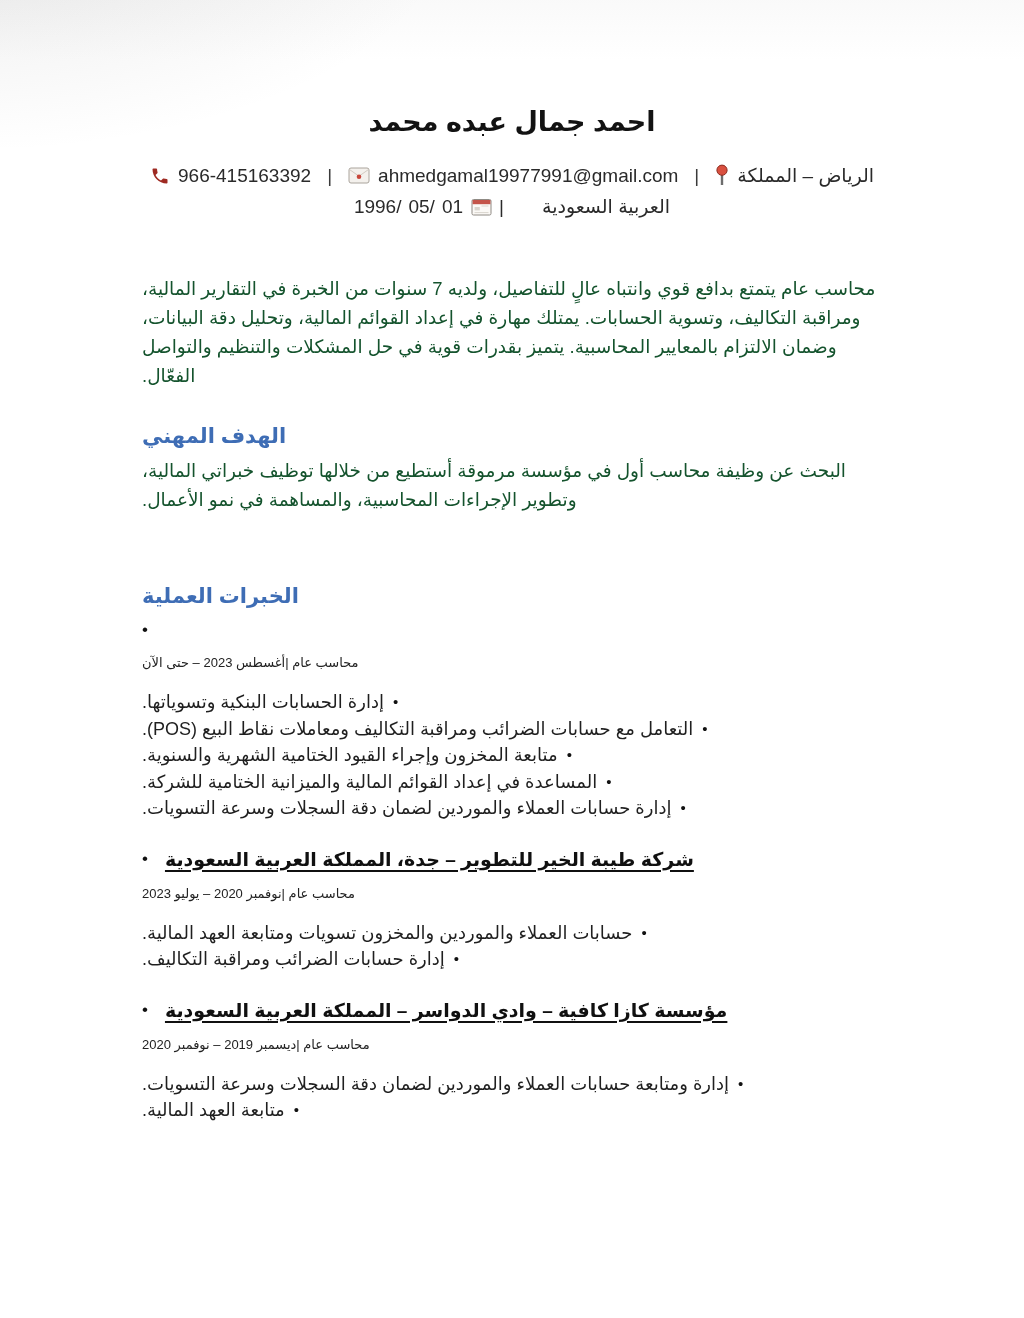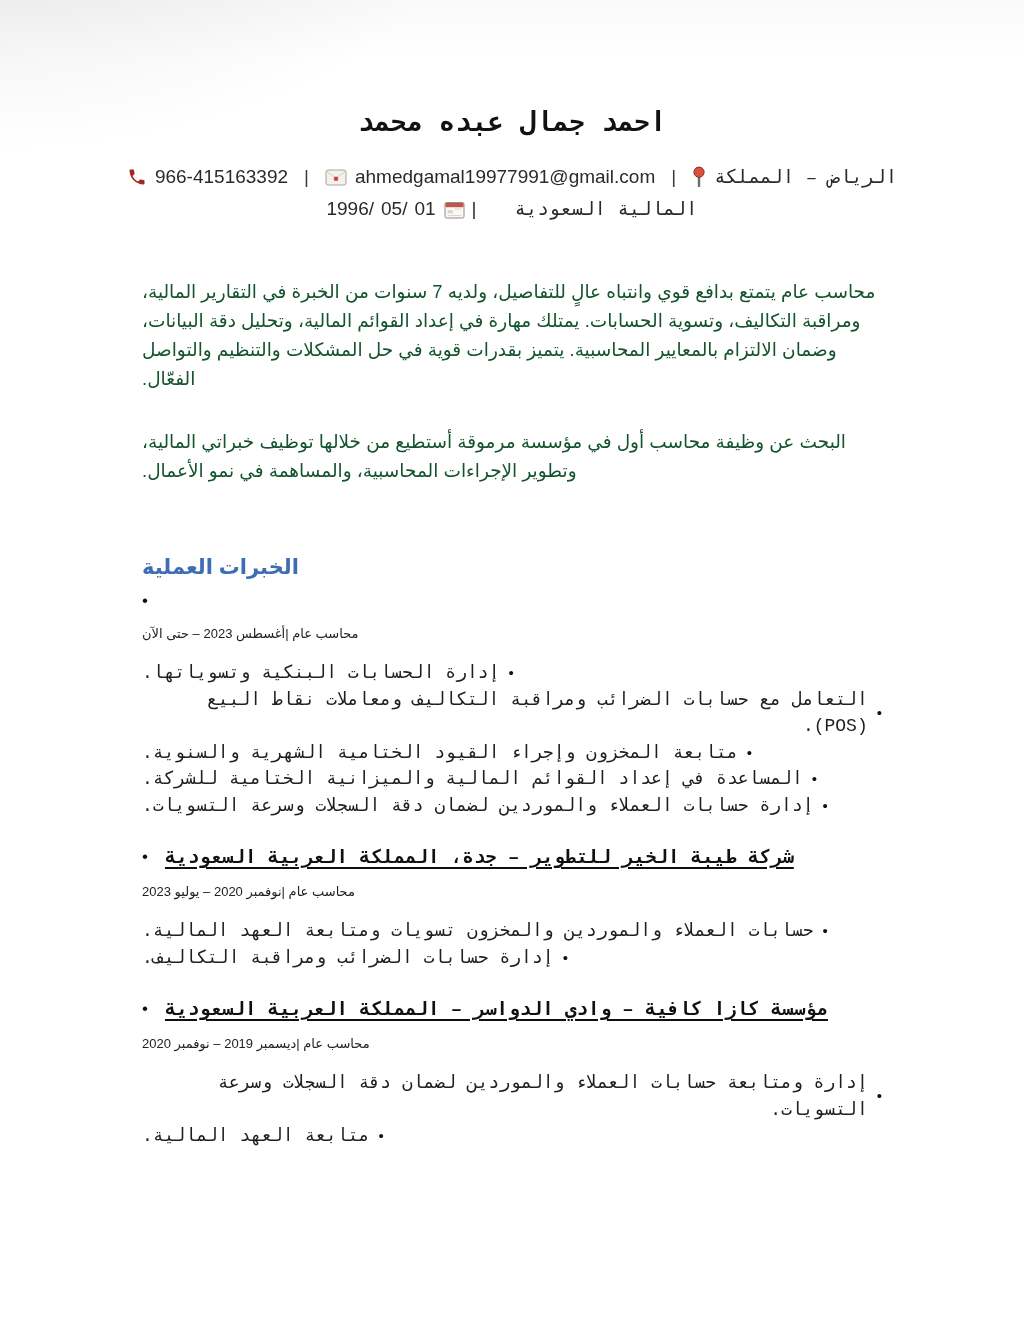--- a/index.html
+++ b/index.html
@@ -31,21 +31,21 @@
   .contact{
     margin-top:26px;
     display:flex;flex-direction:column;align-items:center;gap:8px;
     font-size:19px;color:#2a2a2a;
   }
   .crow{display:flex;align-items:center;direction:ltr;}
   .icon{display:inline-flex;align-items:center;justify-content:center;line-height:0;} .g8{margin-left:8px;}
   .sep{margin:0 16px;color:#3a3a3a;}
   .wgap{margin-left:38px;}
   .tok{margin-left:7px;}
-  .rtl{direction:rtl;unicode-bidi:isolate;font-family:Liberation Mono, monospace;}
+  .rtl{direction:rtl;unicode-bidi:isolate;}
 
   .content{margin:0 142px;width:740px;}
 
   .sec-title{
     color:#3e6db5;
     font-weight:bold;
     font-size:21px;
     direction:rtl;
     text-align:left;
     margin:0;
@@ -134,31 +134,32 @@
       <span class="icon g8">
         <svg width="21" height="19" viewBox="0 0 21 19">
             <rect x="1" y="2.5" width="19" height="15.5" rx="1.5" fill="#fbf9f6" stroke="#8f8a84"></rect>
             <rect x="1.6" y="3" width="17.8" height="4.2" fill="#c4544a"></rect>
             <rect x="3.6" y="10" width="5.2" height="3.4" fill="#d9d4cd"></rect>
             <line x1="3.5" y1="15.6" x2="17.5" y2="15.6" stroke="#d9d4cd"></line>
             <line x1="10.5" y1="9" x2="17.5" y2="9" stroke="#d9d4cd"></line>
           </svg>
       </span>
       <span class="tok">|</span>
-      <span class="wgap rtl">المالية السعودية</span>
+      <span class="wgap rtl">العربية السعودية</span>
     </div>
   </div>
 
   <div class="content">
 
     <section class="sec-summary">
       <p class="para" dir="rtl">محاسب عام يتمتع بدافع قوي وانتباه عالٍ للتفاصيل، ولديه 7 سنوات من الخبرة في التقارير المالية، ومراقبة التكاليف، وتسوية الحسابات. يمتلك مهارة في إعداد القوائم المالية، وتحليل دقة البيانات، وضمان الالتزام بالمعايير المحاسبية. يتميز بقدرات قوية في حل المشكلات والتنظيم والتواصل الفعّال.</p>
     </section>
 
     <section class="sec-objective">
+      <h2 class="sec-title">الهدف المهني</h2>
       <p class="para" dir="rtl">البحث عن وظيفة محاسب أول في مؤسسة مرموقة أستطيع من خلالها توظيف خبراتي المالية، وتطوير الإجراءات المحاسبية، والمساهمة في نمو الأعمال.</p>
     </section>
 
     <section class="sec-experience">
       <h2 class="sec-title">الخبرات العملية</h2>
 
       <div class="job">
         <div class="company-row">
           <span class="marker">•</span>
         </div>

